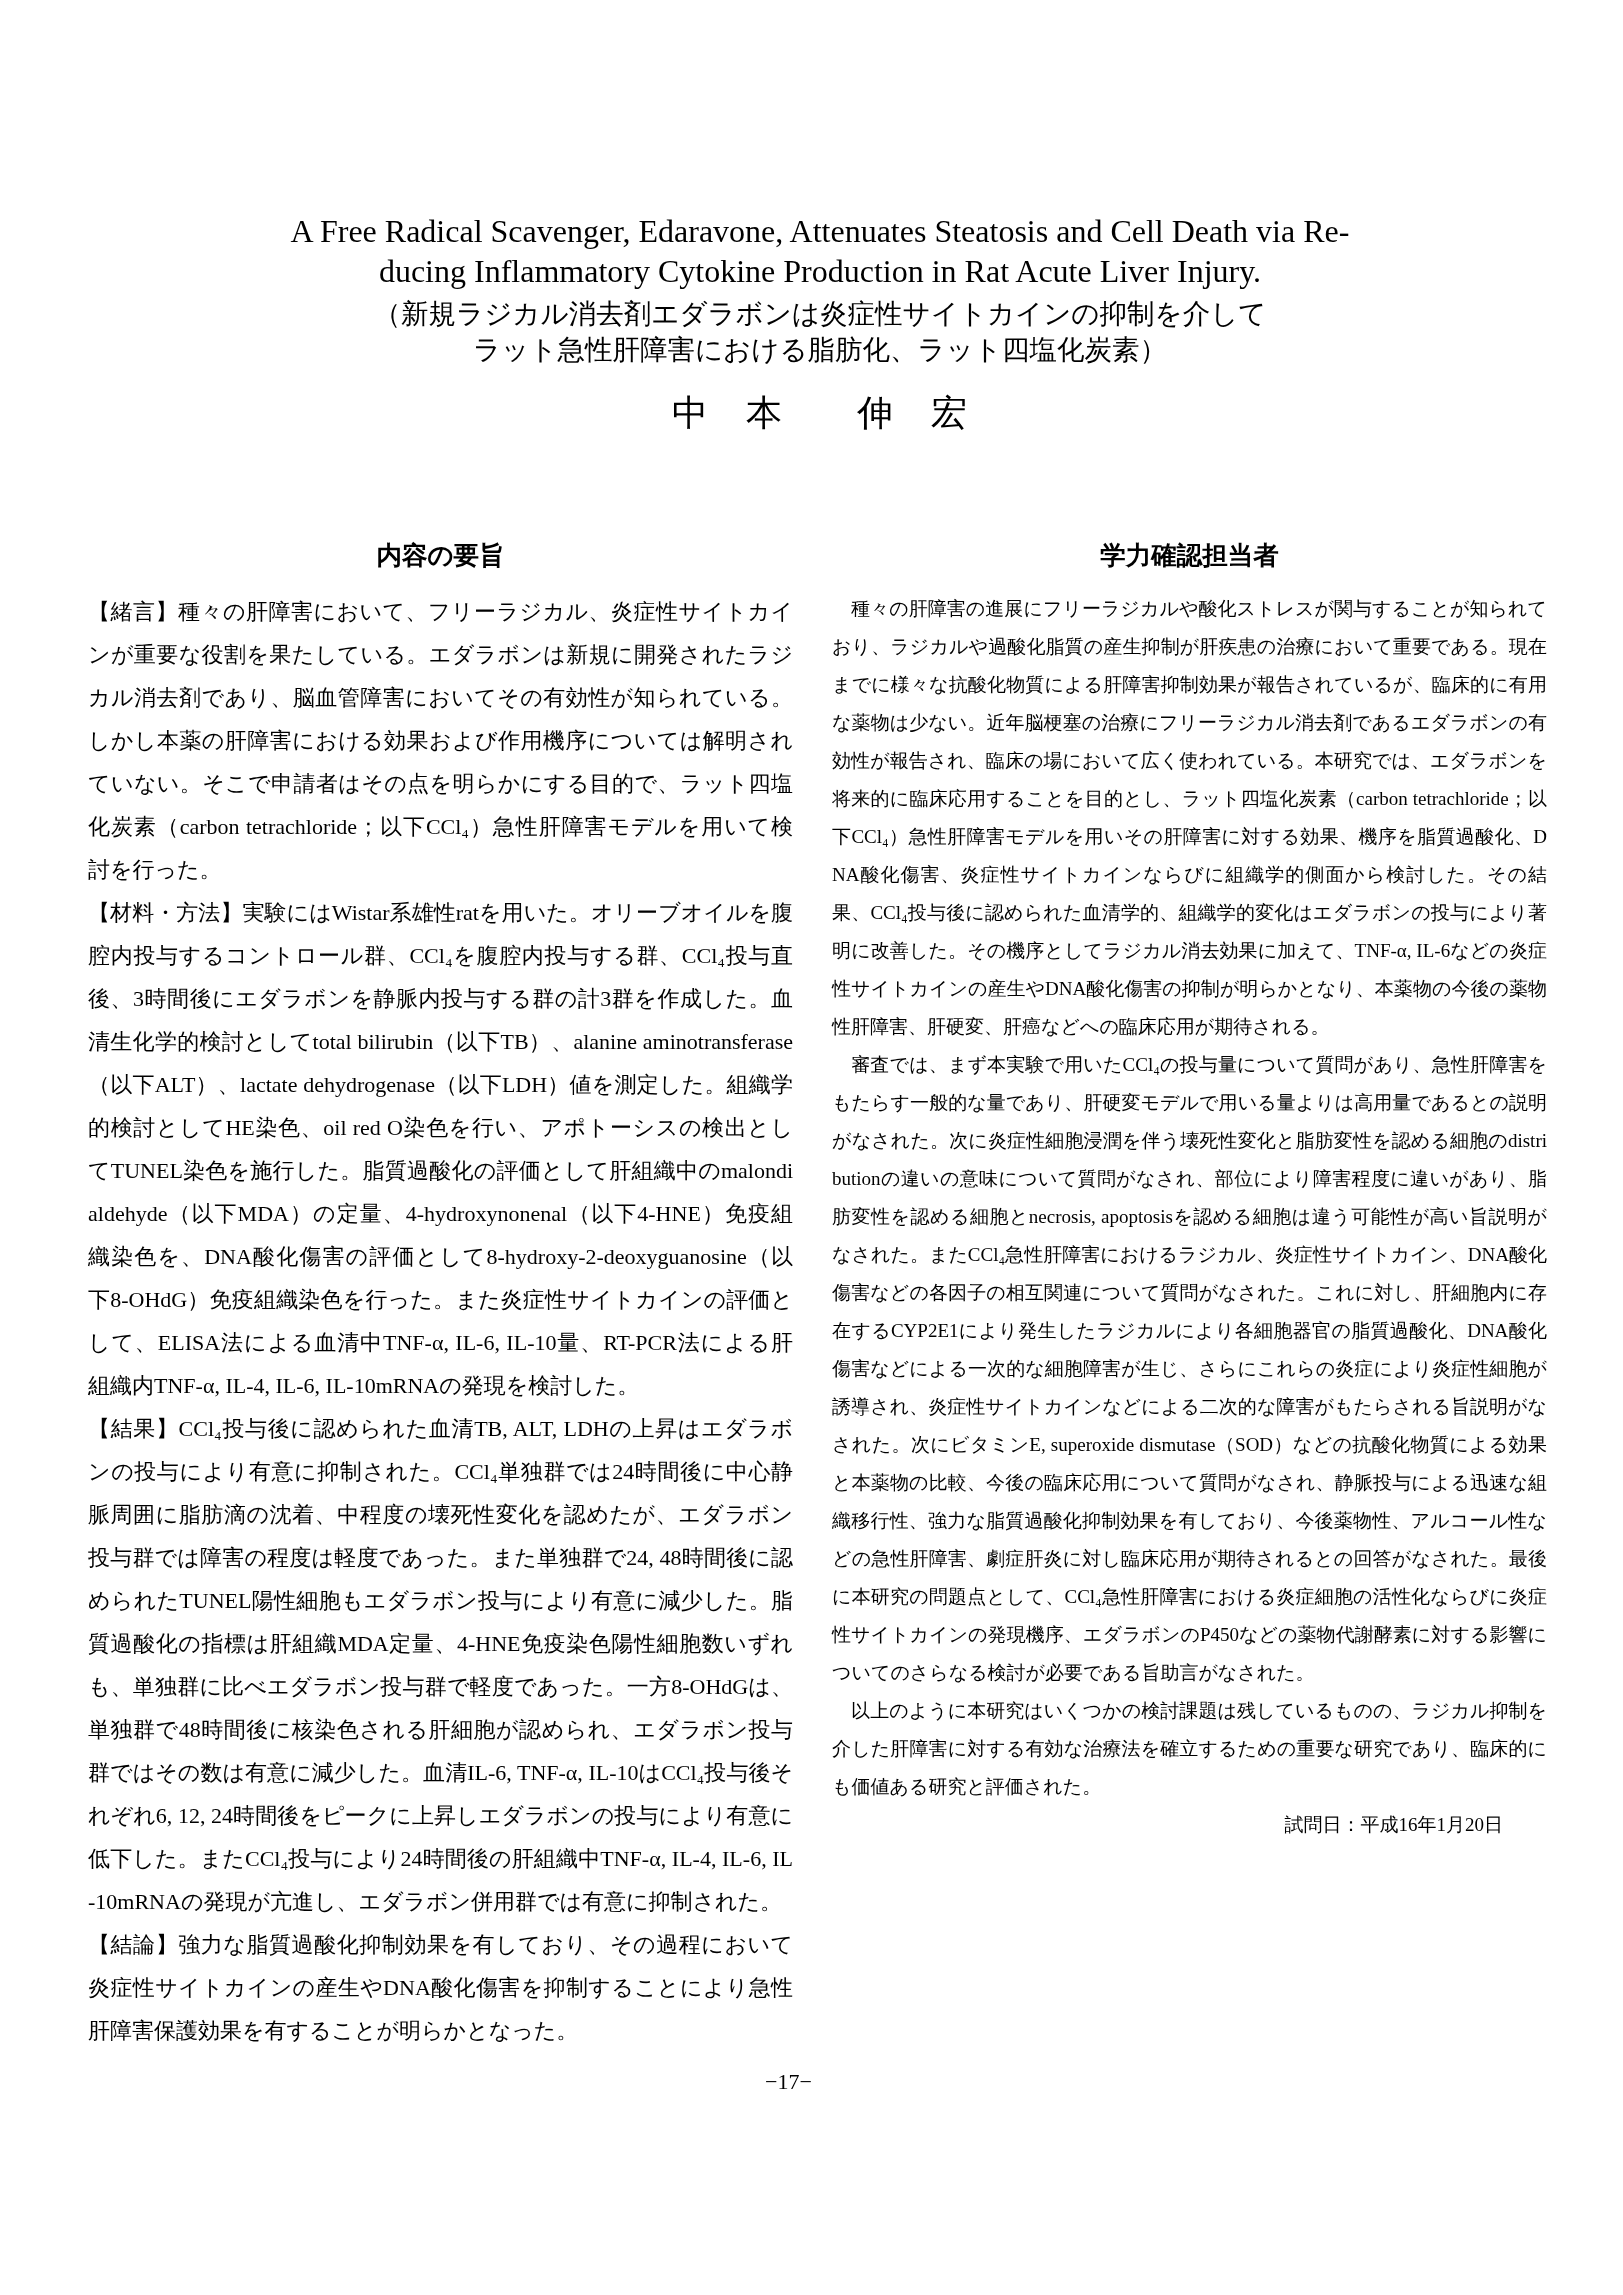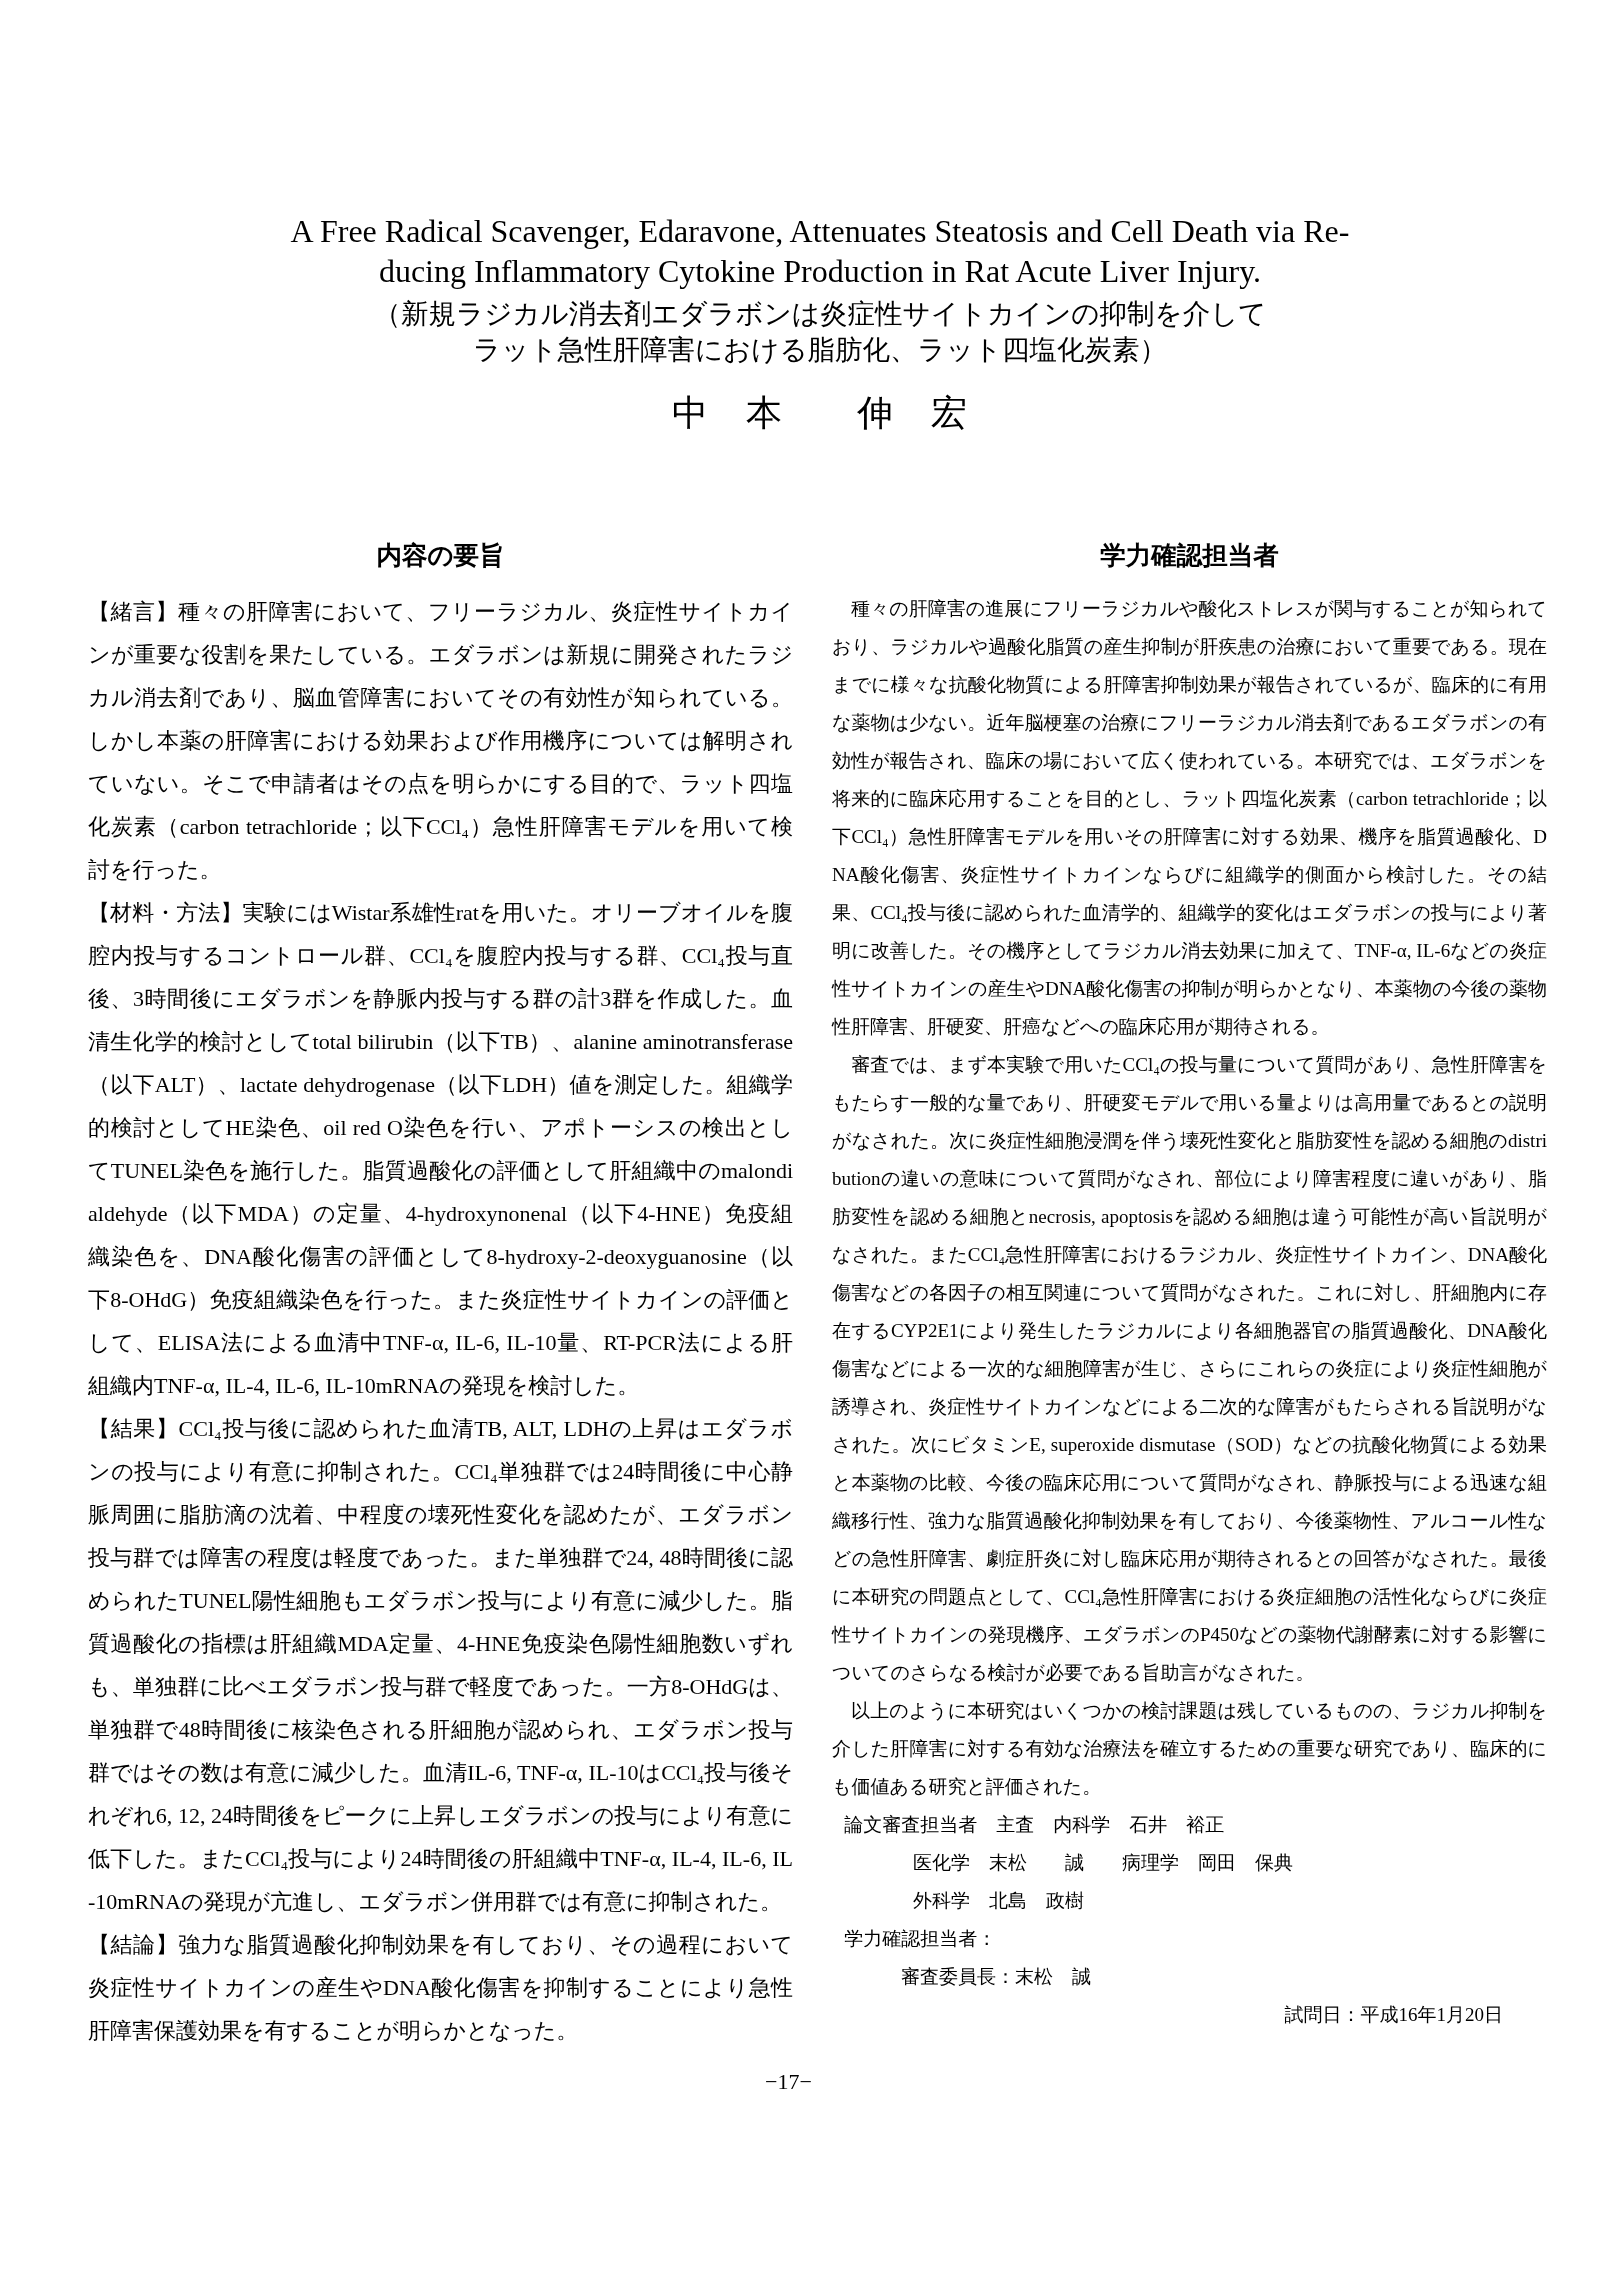--- a/index.html
+++ b/index.html
@@ -98,27 +98,20 @@
         <p>【結論】強力な脂質過酸化抑制効果を有しており、その過程において炎症性サイトカインの産生やDNA酸化傷害を抑制することにより急性肝障害保護効果を有することが明らかとなった。</p>
       </div>
     </section>
 
     <section class="col col-right">
       <h2>学力確認担当者</h2>
       <div class="body rbody">
         <p>　種々の肝障害の進展にフリーラジカルや酸化ストレスが関与することが知られており、ラジカルや過酸化脂質の産生抑制が肝疾患の治療において重要である。現在までに様々な抗酸化物質による肝障害抑制効果が報告されているが、臨床的に有用な薬物は少ない。近年脳梗塞の治療にフリーラジカル消去剤であるエダラボンの有効性が報告され、臨床の場において広く使われている。本研究では、エダラボンを将来的に臨床応用することを目的とし、ラット四塩化炭素（carbon tetrachloride；以下CCl₄）急性肝障害モデルを用いその肝障害に対する効果、機序を脂質過酸化、DNA酸化傷害、炎症性サイトカインならびに組織学的側面から検討した。その結果、CCl₄投与後に認められた血清学的、組織学的変化はエダラボンの投与により著明に改善した。その機序としてラジカル消去効果に加えて、TNF-α, IL-6などの炎症性サイトカインの産生やDNA酸化傷害の抑制が明らかとなり、本薬物の今後の薬物性肝障害、肝硬変、肝癌などへの臨床応用が期待される。</p>
         <p>　審査では、まず本実験で用いたCCl₄の投与量について質問があり、急性肝障害をもたらす一般的な量であり、肝硬変モデルで用いる量よりは高用量であるとの説明がなされた。次に炎症性細胞浸潤を伴う壊死性変化と脂肪変性を認める細胞のdistributionの違いの意味について質問がなされ、部位により障害程度に違いがあり、脂肪変性を認める細胞とnecrosis, apoptosisを認める細胞は違う可能性が高い旨説明がなされた。またCCl₄急性肝障害におけるラジカル、炎症性サイトカイン、DNA酸化傷害などの各因子の相互関連について質問がなされた。これに対し、肝細胞内に存在するCYP2E1により発生したラジカルにより各細胞器官の脂質過酸化、DNA酸化傷害などによる一次的な細胞障害が生じ、さらにこれらの炎症により炎症性細胞が誘導され、炎症性サイトカインなどによる二次的な障害がもたらされる旨説明がなされた。次にビタミンE, superoxide dismutase（SOD）などの抗酸化物質による効果と本薬物の比較、今後の臨床応用について質問がなされ、静脈投与による迅速な組織移行性、強力な脂質過酸化抑制効果を有しており、今後薬物性、アルコール性などの急性肝障害、劇症肝炎に対し臨床応用が期待されるとの回答がなされた。最後に本研究の問題点として、CCl₄急性肝障害における炎症細胞の活性化ならびに炎症性サイトカインの発現機序、エダラボンのP450などの薬物代謝酵素に対する影響についてのさらなる検討が必要である旨助言がなされた。</p>
         <p>　以上のように本研究はいくつかの検討課題は残しているものの、ラジカル抑制を介した肝障害に対する有効な治療法を確立するための重要な研究であり、臨床的にも価値ある研究と評価された。</p>
-        <div class="committee">
-          <div class="c-row1">論文審査担当者　主査　内科学　石井　裕正</div>
-          <div class="c-row2">医化学　末松　　誠　　病理学　岡田　保典</div>
-          <div class="c-row3">外科学　北島　政樹</div>
-          <div class="c-row4">学力確認担当者：</div>
-          <div class="c-row5">審査委員長：末松　誠</div>
-        </div>
         <div class="examdate">試問日：平成16年1月20日</div>
       </div>
     </section>
 
   </main>
 
   <div class="pagenum">−17−</div>
 
 </div>
 

